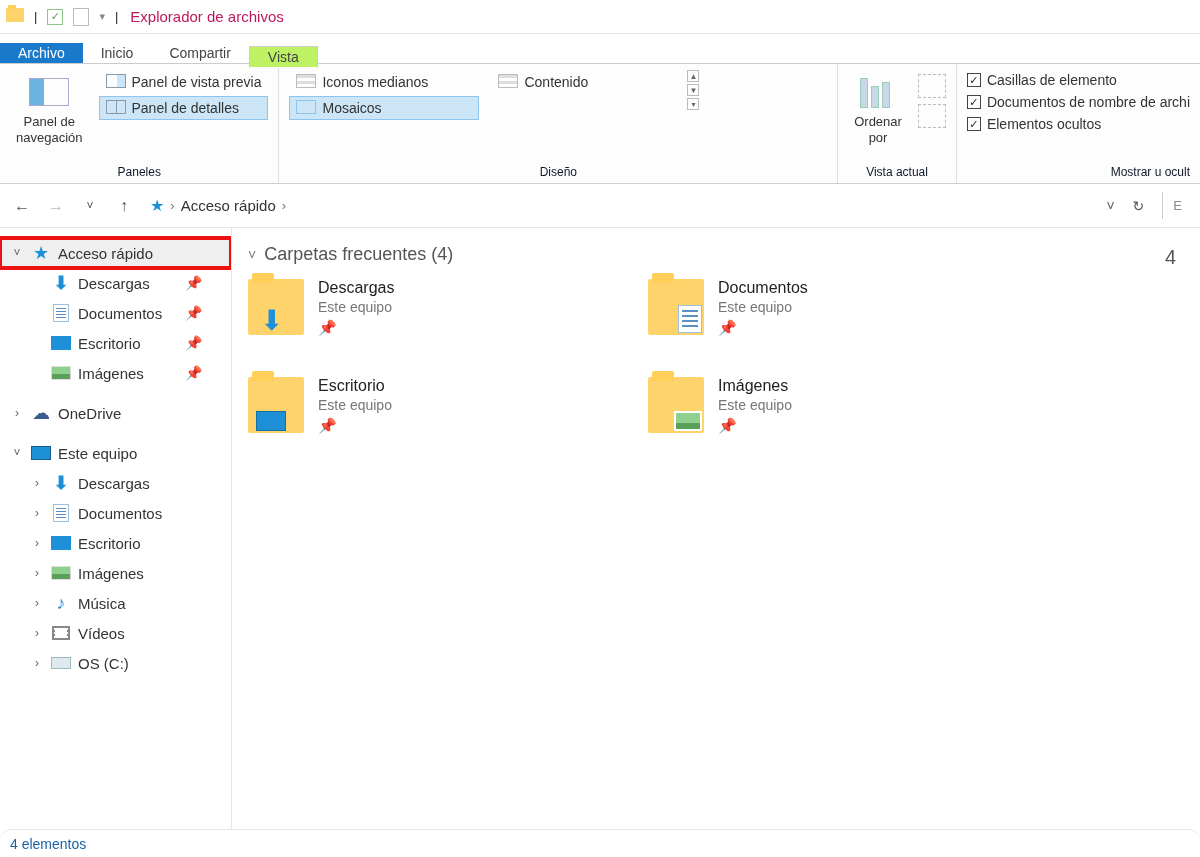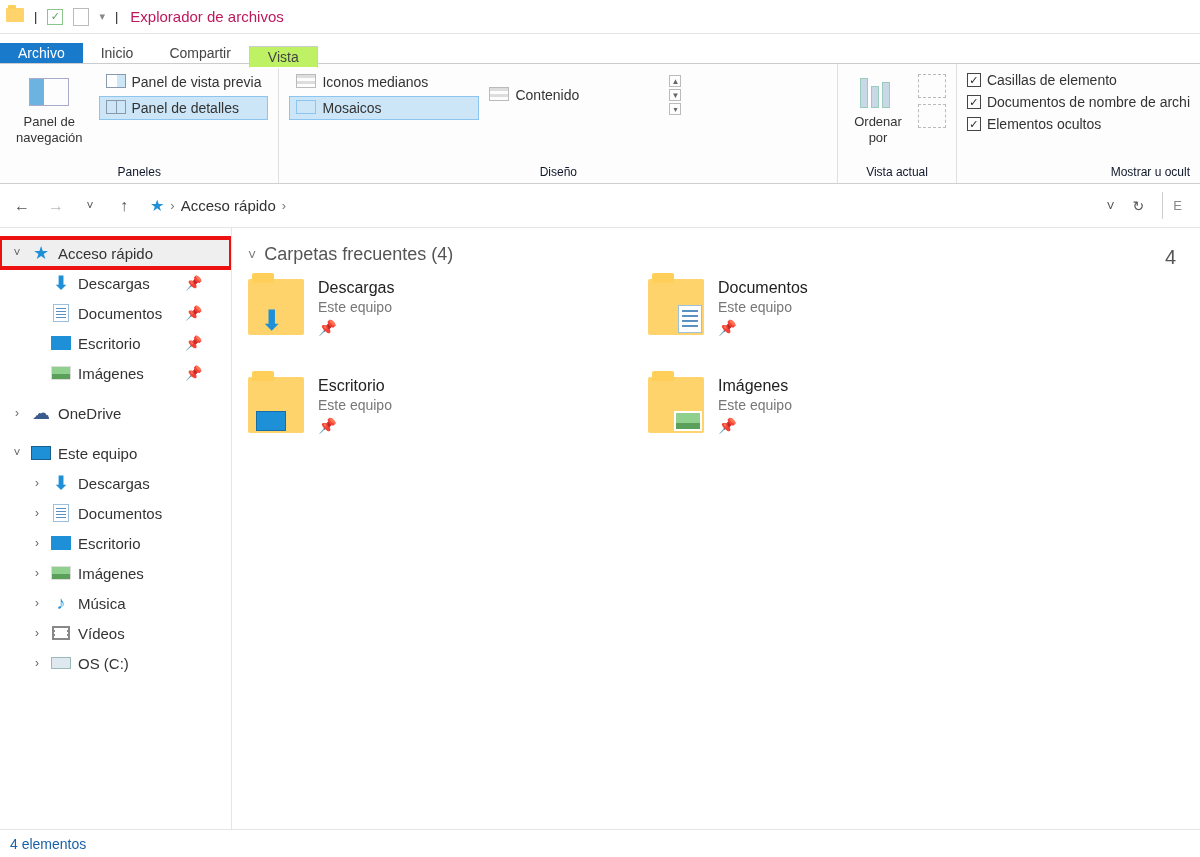--- a/index.html
+++ b/index.html
@@ -22,21 +22,21 @@
 .ribbon { display: flex; height: 120px; border-bottom: 1px solid #d0d0d0; background: #fdfdfd; gap: 0; }
 .group { border-right: 1px solid #e0e0e0; padding: 6px 10px 4px 10px; display: flex; flex-direction: column; justify-content: space-between; }
 .group-content { display: flex; gap: 10px; }
 .group-label { text-align: center; font-size: 12px; color: #0f172a; margin-top: 4px; }
 .big-btn { display: flex; flex-direction: column; align-items: center; gap: 4px; font-size: 13px; color: #333; padding: 4px 6px; line-height: 1.25; text-align: center; }
 .big-btn .big-ico { width: 40px; height: 36px; display: flex; align-items: center; justify-content: center; }
 .small-btn { display: flex; align-items: center; gap: 6px; padding: 3px 6px; font-size: 14px; color: #333; white-space: nowrap; border: 1px solid transparent; }
 .small-btn.sel { background: #cde6f7; border: 1px solid #8cc5ef; }
 .small-btn .sm-ico { width: 20px; height: 16px; display: inline-block; }
 .col { display: flex; flex-direction: column; gap: 2px; }
-.layout-grid { display: flex; gap: 3px; align-items: center; }
+.layout-grid { display: flex; gap: 12px; align-items: flex-start; }
 .spinner { display: flex; flex-direction: column; justify-content: center; gap: 2px; margin-left: 4px; }
 .spinner span { width: 12px; height: 12px; border: 1px solid #bbb; display: flex; align-items: center; justify-content: center; font-size: 8px; color: #666; }
 .check-row { display: flex; align-items: center; gap: 6px; font-size: 14px; color: #333; padding: 2px 0; white-space: nowrap; }
 .check-row .cb { width: 14px; height: 14px; border: 1px solid #444; display: flex; align-items: center; justify-content: center; font-size: 11px; color: #222; }
 
 
 .nav-bar { height: 44px; display: flex; align-items: center; padding: 0 8px; gap: 6px; border-bottom: 1px solid #e5e5e5; }
 .nav-btn { width: 28px; height: 28px; display: flex; align-items: center; justify-content: center; color: #555; font-size: 16px; }
 .nav-btn.dis { color: #bbb; }
 .breadcrumb { flex: 1; display: flex; align-items: center; padding: 4px 6px; gap: 6px; height: 32px; }
@@ -67,21 +67,21 @@
 .section-head .car { color: #777; font-size: 14px; }
 .count-right { position: absolute; right: 24px; top: 18px; font-size: 20px; color: #555; }
 .folders { display: flex; flex-wrap: wrap; gap: 40px 100px; }
 .folder-tile { display: flex; gap: 14px; width: 300px; }
 .folder-tile .big-folder-ico { width: 56px; height: 56px; position: relative; }
 .folder-tile .txt .name { font-size: 16px; color: #222; margin-bottom: 2px; }
 .folder-tile .txt .sub { font-size: 14px; color: #777; margin-bottom: 4px; }
 .folder-tile .txt .pin2 { color: #999; font-size: 15px; }
 
 
-.status { height: 28px; border-top: 1px solid #e5e5e5; display: flex; align-items: center; padding: 0 10px; font-size: 14px; color: #1a62a7; }
+.status { height: 28px; border-top: 1px solid #e5e5e5; display: flex; align-items: center; padding: 0 10px; font-size: 14px; color: #1a62a7; border-radius: 12px; }
 
 
 .ico-nav-pane { width: 40px; height: 28px; border: 1px solid #aac; display: flex; }
 .ico-nav-pane::before { content: ""; width: 14px; background: #6cb3e0; }
 .ico-panel { width: 20px; height: 14px; border: 1px solid #89a; display: inline-block; position: relative; }
 .ico-panel.preview::after { content: ""; position: absolute; right: 0; top: 0; bottom: 0; width: 8px; background: #cde6f7; }
 .ico-panel.details::after { content: ""; position: absolute; right: 0; top: 0; bottom: 0; width: 8px; background: #cde6f7; border-left: 1px solid #89a; }
 .ico-view { width: 20px; height: 14px; border: 1px solid #bbb; display: inline-block; position: relative; background:
   repeating-linear-gradient(#ddd 0 3px, transparent 3px 6px); }
 .ico-view.mosaic { background: #cde6f7; border-color: #8cc5ef; }

